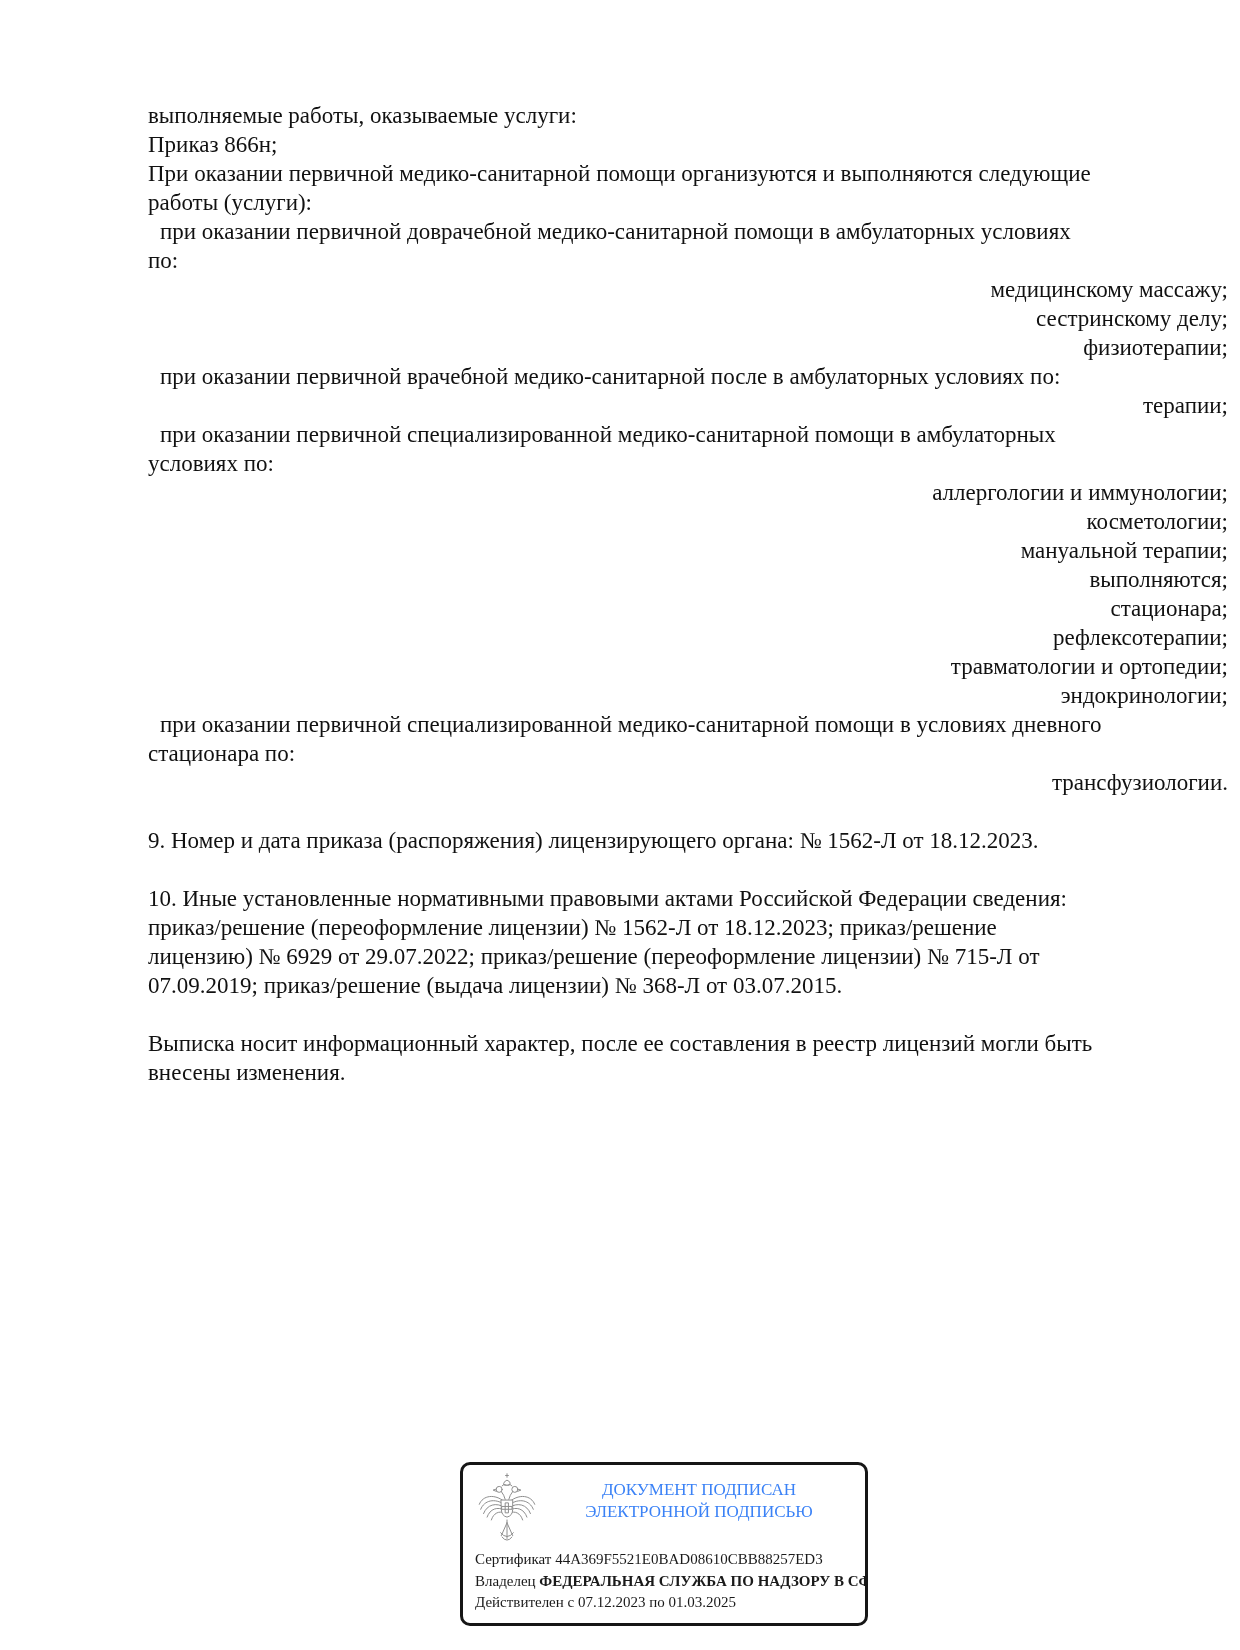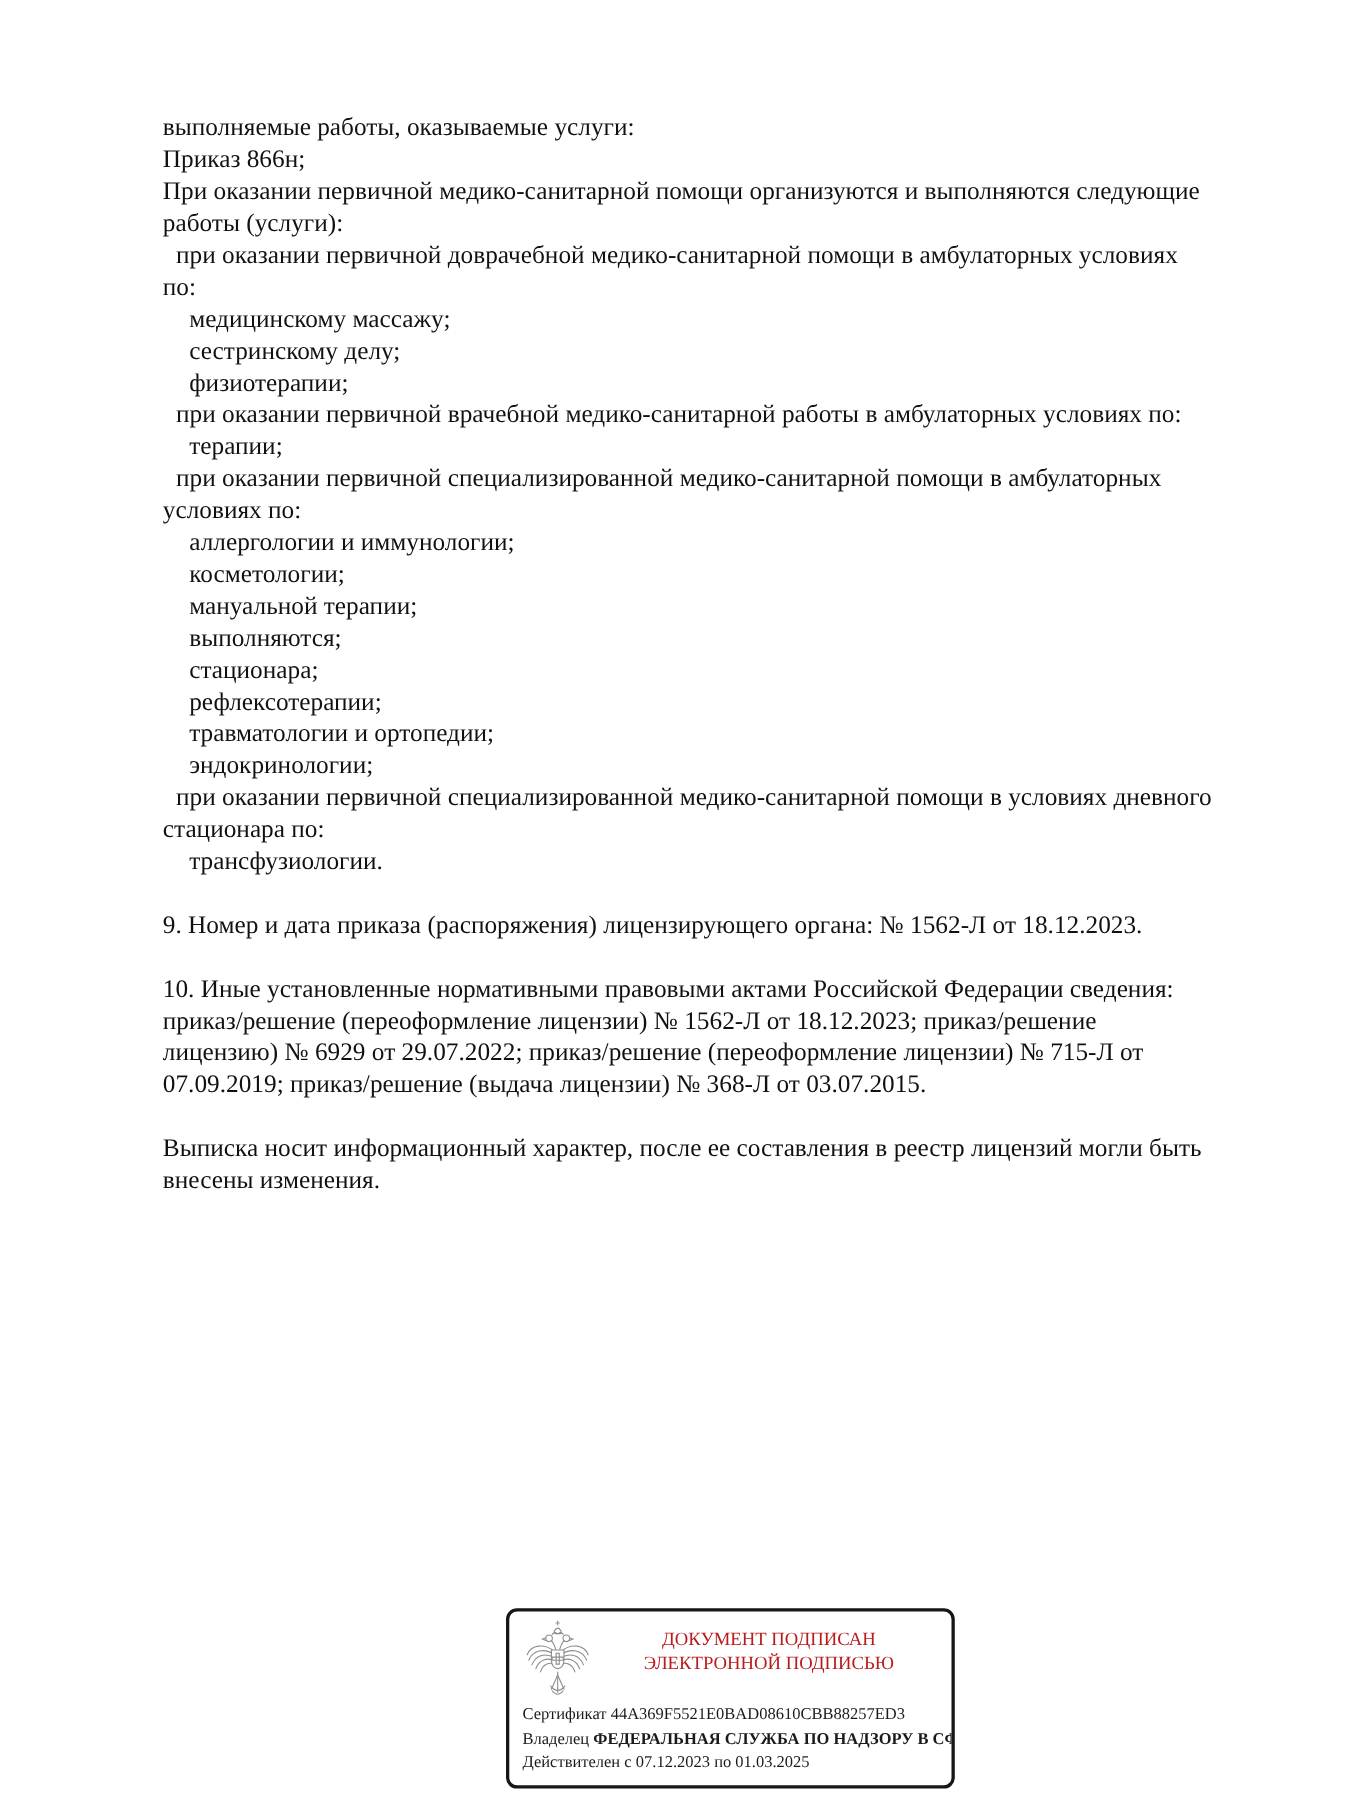--- a/index.html
+++ b/index.html
@@ -13,21 +13,21 @@
   }
   .doc{
     position:absolute;
     left:148px;top:101px;
     width:1080px;
     font-size:23px;
     line-height:29px;
   }
   .line{white-space:nowrap;min-height:29px;}
   .indent-1{padding-left:12px;}
-  .indent-2{padding-left:24px;}
+  .indent-2{padding-left:24px;text-align:right;}
 
   .stamp{
     position:absolute;
     left:460px;top:1462px;
     width:408px;height:164px;
     box-sizing:border-box;
     border:3px solid #161616;
     border-radius:10px;
     background:#fff;
     overflow:hidden;
@@ -39,21 +39,21 @@
     box-sizing:border-box;
     padding:8px 6px 0 12px;
   }
   .emblem{width:64px;height:74px;flex:0 0 auto;}
   .stamp-title{
     flex:1;
     text-align:center;
     font-size:17px;
     line-height:22px;
     padding-top:6px;
-    color:#b91c1c;
+    color:#3b82f6;
   }
   .stamp-info{
     padding-left:12px;
     font-size:15px;
     line-height:21.5px;
     white-space:nowrap;
     color:#1a1a1a;
   }
   .b{font-weight:bold;}
 </style>
@@ -65,21 +65,21 @@
   <div class="doc">
       <div class="line indent-0">выполняемые работы, оказываемые услуги:</div>
       <div class="line indent-0">Приказ 866н;</div>
       <div class="line indent-0">При оказании первичной медико-санитарной помощи организуются и выполняются следующие</div>
       <div class="line indent-0">работы (услуги):</div>
       <div class="line indent-1">при оказании первичной доврачебной медико-санитарной помощи в амбулаторных условиях</div>
       <div class="line indent-0">по:</div>
       <div class="line indent-2">медицинскому массажу;</div>
       <div class="line indent-2">сестринскому делу;</div>
       <div class="line indent-2">физиотерапии;</div>
-      <div class="line indent-1">при оказании первичной врачебной медико-санитарной работы в амбулаторных условиях по:</div>
+      <div class="line indent-1">при оказании первичной врачебной медико-санитарной после в амбулаторных условиях по:</div>
       <div class="line indent-2">терапии;</div>
       <div class="line indent-1">при оказании первичной специализированной медико-санитарной помощи в амбулаторных</div>
       <div class="line indent-0">условиях по:</div>
       <div class="line indent-2">аллергологии и иммунологии;</div>
       <div class="line indent-2">косметологии;</div>
       <div class="line indent-2">мануальной терапии;</div>
       <div class="line indent-2">выполняются;</div>
       <div class="line indent-2">стационара;</div>
       <div class="line indent-2">рефлексотерапии;</div>
       <div class="line indent-2">травматологии и ортопедии;</div>

